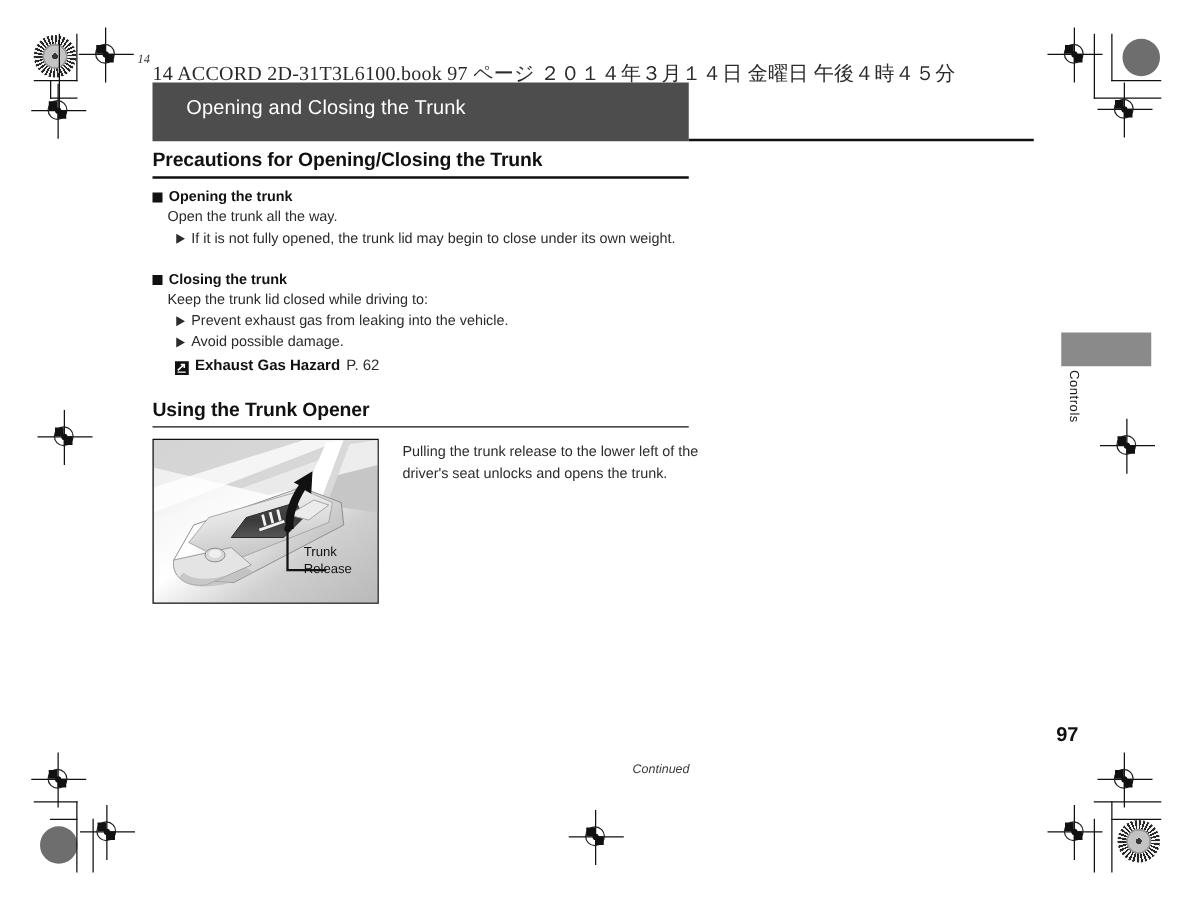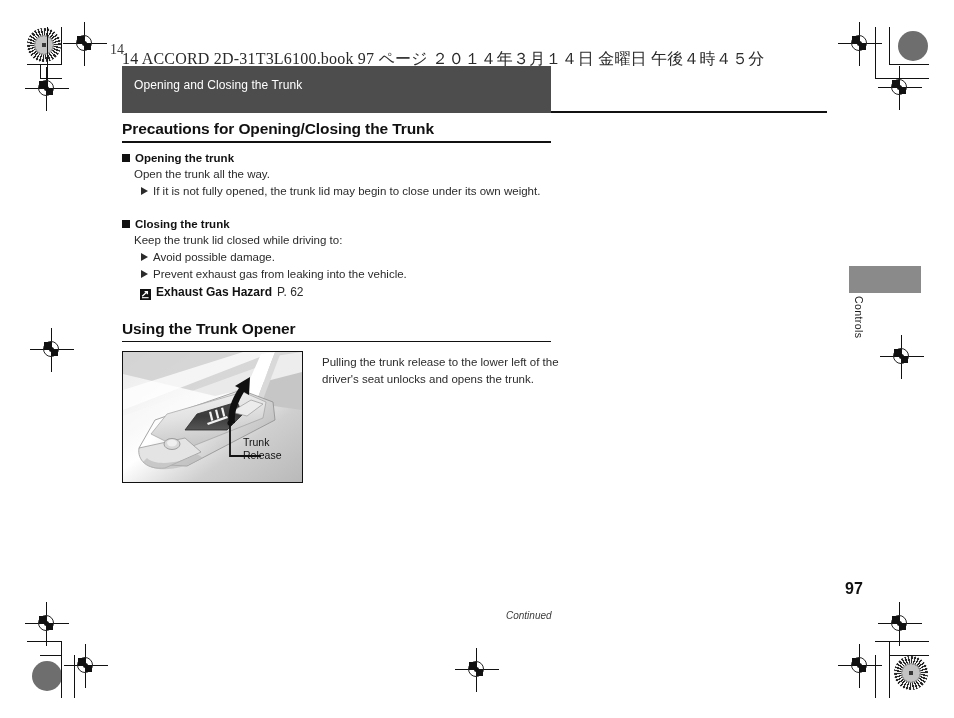--- a/index.html
+++ b/index.html
@@ -89,22 +89,23 @@
     position: absolute;
     left: 7px; top: 7px;
     width: 20px; height: 20px;
     border-radius: 50%;
     background: radial-gradient(circle at 50% 50%, #222 0 16%, #bdbdbd 17% 60%, #8d8d8d 61% 100%);
   }
 
   .edgelabel {
     position: absolute;
     font-family: "Liberation Serif", serif;
-    font-size: 14px;
+    font-size: 10px;
     color: #3a3a3a;
+    font-style: italic;
   }
 
   
   .fileline {
     position: absolute;
     left: 122px;
     top: 49px;
     font-family: "Liberation Serif", serif;
     font-size: 16px;
     letter-spacing: .2px;
@@ -116,23 +117,23 @@
   .titlebar {
     position: absolute;
     left: 122px;
     top: 66px;
     width: 429px;
     height: 47px;
     background: #4d4d4d;
   }
   .titlebar .txt {
     position: absolute;
-    left: 12px;
+    left: 27px;
     top: 12px;
-    font-size: 12px;
+    font-size: 16px;
     color: #ffffff;
     letter-spacing: .1px;
     white-space: nowrap;
   }
   .titlerule {
     position: absolute;
     left: 551px;
     top: 111px;
     width: 276px;
     height: 1.6px;
@@ -489,25 +490,25 @@
 
     <div>
       <div class="subhead">
         <span class="sq"></span>
         <span>Closing the trunk</span>
       </div>
       <p class="lead">Keep the trunk lid closed while driving to:</p>
       <ul class="bullets">
         <li>
           <span class="tri"></span>
-          <span>Avoid possible damage.</span>
+          <span>Prevent exhaust gas from leaking into the vehicle.</span>
         </li>
         <li>
           <span class="tri"></span>
-          <span>Prevent exhaust gas from leaking into the vehicle.</span>
+          <span>Avoid possible damage.</span>
         </li>
       </ul>
       <div class="xref">
         <span class="xreficon">
           <svg width="11" height="11" viewBox="0 0 11 11" aria-hidden="true">
             <path d="M2.2 7.3 L6.6 3.2 M4.6 2.6 L7.4 2.6 L7.4 5.3" fill="none" stroke="#ffffff" stroke-width="1.3"></path>
             <path d="M2.0 8.7 L8.6 8.7" fill="none" stroke="#ffffff" stroke-width="1.1"></path>
           </svg>
         </span>
         <span class="xreftitle">Exhaust Gas Hazard</span>

